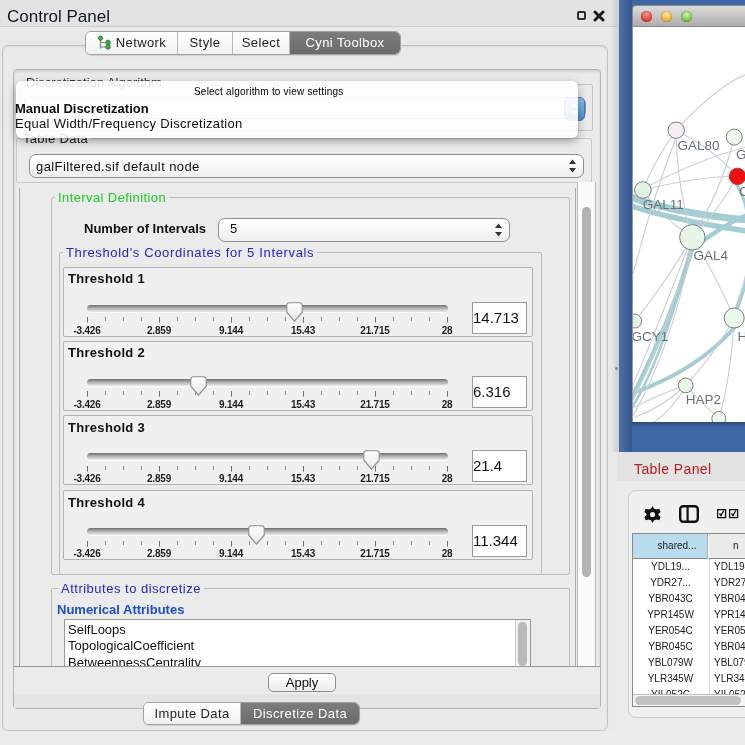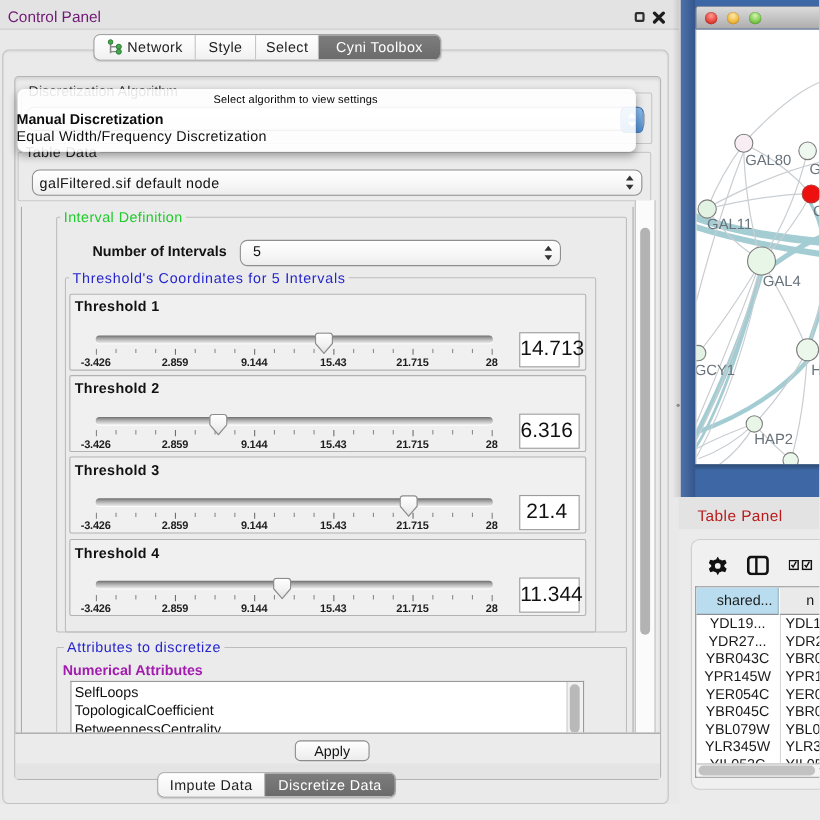--- a/index.html
+++ b/index.html
@@ -7,41 +7,41 @@
 .combo{position:absolute;border:1px solid #8f8f8f;border-radius:7px;
 background:linear-gradient(#ffffff,#f6f6f6 60%,#ededed);box-shadow:inset 0 1px 0 #fff;
 font-size:13px;color:#111}
 .combo .arr{position:absolute;right:6px;top:50%;transform:translateY(-50%);width:9px;height:14px}
 .ftitle{position:absolute;font-size:13px;background:#ebebeb;padding:0 3px;line-height:13px}
 .tbox{position:absolute;left:63px;width:470px;height:70px;border:1px solid #b2b2b2;
 background:#f0f0f0;border-radius:2px}
 .track{position:absolute;left:23px;top:37px;width:361px;height:7px;border-radius:3.5px;
 background:linear-gradient(#6e6e6e,#a2a2a2 35%,#cccccc 70%,#ebebeb);box-shadow:0 1px 0 rgba(255,255,255,.8)}
 .vbox{position:absolute;left:408px;top:34px;width:55px;height:32px;background:#fff;
-border:1px solid #9a9a9a;font-size:19px;color:#111;text-align:center;line-height:30px;padding-right:5px}
+border:1px solid #9a9a9a;font-size:15px;color:#111;text-align:left;line-height:30px;padding-right:5px}
 .seg{position:absolute;display:flex;background:#fff;border:1px solid #a3a3a3;border-radius:6px;
 overflow:hidden;box-shadow:0 1px 1px rgba(0,0,0,0.12)}
 .seg div{font-size:13px;color:#222;text-align:center;line-height:22px;letter-spacing:0.4px;border-right:1px solid #b9b9b9;
 background:linear-gradient(#ffffff,#f1f1f1)}
 .seg div:last-child{border-right:none}
 .seg div.sel{background:linear-gradient(#7d7d7d,#6b6b6b);color:#fff}
 </style></head><body>
 <svg width="0" height="0" style="position:absolute">
     <defs>
 <linearGradient id="thg" x1="0" y1="0" x2="0" y2="1">
 <stop offset="0" stop-color="#ffffff"></stop>
         <stop offset="0.55" stop-color="#f2f2f2"></stop>
         <stop offset="1" stop-color="#e2e2e2"></stop>
 </linearGradient>
     </defs>
   </svg>
 
 <div class="abs" style="left:0;top:0;width:617px;height:731px;background:#e9e9e9"></div>
 <div class="abs" style="left:0;top:0;width:617px;height:27px;background:#e3e3e3;border-bottom:1px solid #cdcdcd"></div>
-<div class="abs" style="left:7px;top:7px;font-size:14px;color:#701a75">Control Panel</div>
+<div class="abs" style="left:7px;top:7px;font-size:17px;color:#0f172a">Control Panel</div>
 
 <div class="abs" style="left:577px;top:10.5px;width:9px;height:9px;border:2px solid #2e2e2e;border-radius:2px"></div>
 <svg class="abs" style="left:593px;top:10px" width="12" height="12">
     <path d="M2 2 L10 10 M10 2 L2 10" stroke="#1d1d1d" stroke-width="3" stroke-linecap="round"></path>
   </svg>
 
 <div class="abs" style="left:2px;top:45px;width:606px;height:686px;border:1px solid #c2c2c2;border-radius:6px;background:#eaeaea;box-shadow:inset 0 1px 2px rgba(0,0,0,0.08)"></div>
 
 <div class="abs" style="left:13px;top:69px;width:588px;height:640px;border:1px solid #b5b5b5;border-radius:4px;background:#ebebeb;box-shadow:inset 0 2px 3px rgba(0,0,0,0.10)"></div>
 
@@ -162,21 +162,21 @@
     <div style="position:absolute;top:57px;left:281px;width:60px;text-align:center;font-size:10px;font-weight:bold;color:#1d1d1d;letter-spacing:-0.2px">21.715</div>
     <div style="position:absolute;top:57px;left:353px;width:60px;text-align:center;font-size:10px;font-weight:bold;color:#1d1d1d;letter-spacing:-0.2px">28</div>
 <svg width="17" height="20" style="position:absolute;left:183.7px;top:34px">
       <path d="M3.5 0.8 H13.5 Q16.2 0.8 16.2 3.5 V10.2 L8.5 19.2 L0.8 10.2 V3.5 Q0.8 0.8 3.5 0.8 Z" fill="url(#thg)" stroke="#8d8d8d" stroke-width="1.1"></path>
     </svg>
 <div class="vbox">11.344</div>
 </div>
 
 <div class="abs" style="left:51px;top:588px;width:519px;height:78px;border:1px solid #bdbdbd;border-top-left-radius:2px;border-top-right-radius:2px;border-bottom:none"></div>
 <div class="ftitle" style="left:58px;top:582px;color:#2525cc;letter-spacing:0.5px">Attributes to discretize</div>
-<div class="abs" style="left:57px;top:602px;font-size:13px;font-weight:bold;color:#a21caf">Numerical Attributes</div>
+<div class="abs" style="left:57px;top:602px;font-size:13px;font-weight:bold;color:#1d4ed8">Numerical Attributes</div>
 <div class="abs" style="left:64px;top:619px;width:467px;height:47px;background:#fff;border:1px solid #999;border-bottom:none;overflow:hidden">
 <div style="position:absolute;left:3px;top:2px;font-size:13px;color:#111;line-height:16.4px">SelfLoops<br>TopologicalCoefficient<br>BetweennessCentrality</div>
 <div style="position:absolute;right:0;top:0;width:15px;height:47px;background:#f1f1f1;border-left:1px solid #ccc"></div>
 <div style="position:absolute;right:3px;top:2px;width:9px;height:44px;background:#b9b9b9;border-radius:4.5px"></div>
 </div>
 
 <div class="abs" style="left:577px;top:182px;width:19px;height:484px;background:#fbfbfb;border-left:1px solid #b9b9b9;border-right:1px solid #b9b9b9"></div>
 <div class="abs" style="left:582px;top:207px;width:9px;height:370px;background:#b3b3b3;border-radius:4.5px"></div>
 
 <div class="abs" style="left:14px;top:666px;width:586px;height:28px;background:#ebebeb;border-top:1px solid #989898"></div>
@@ -268,21 +268,21 @@
     <rect x="1.2" y="1.2" width="17.6" height="15.6" rx="3" fill="none" stroke="#111" stroke-width="2.4"></rect>
     <path d="M8.6 1 V17" stroke="#111" stroke-width="2.2"></path>
   </svg>
 <svg class="abs" style="left:717px;top:509px" width="22" height="10">
     <rect x="0.6" y="0.6" width="8" height="8" fill="none" stroke="#111" stroke-width="1.3"></rect>
     <path d="M2.5 4.5 L4 6.5 L6.8 1.5" stroke="#111" stroke-width="1.3" fill="none"></path>
     <rect x="12.6" y="0.6" width="8" height="8" fill="none" stroke="#111" stroke-width="1.3"></rect>
     <path d="M14.5 4.5 L16 6.5 L18.8 1.5" stroke="#111" stroke-width="1.3" fill="none"></path>
   </svg>
 
-<div class="abs" style="left:632px;top:533px;width:113px;height:174px;background:#fff;border:1px solid #8a8a8a;border-right:none;overflow:hidden;font-size:13px;color:#1a1a1a">
+<div class="abs" style="left:632px;top:533px;width:113px;height:174px;background:#fff;border:1px solid #8a8a8a;border-right:none;overflow:hidden;font-size:10px;color:#1a1a1a">
 <div style="position:absolute;left:0;top:0;width:75px;height:25px;background:#b9ddee;border-right:1px solid #9eb4c0;border-bottom:1px solid #888;text-align:center;text-indent:14px;line-height:24px">shared...</div>
 <div style="position:absolute;left:76px;top:0;width:37px;height:25px;background:#eaeaea;border-bottom:1px solid #888;padding-left:24px;line-height:24px">n</div>
 <div style="position:absolute;left:75.5px;top:25px;width:1px;height:135px;background:#d7d7d7"></div>
 <div style="position:absolute;left:0;top:25px;width:75px;text-align:center;line-height:16px">YDL19...<br>YDR27...<br>YBR043C<br>YPR145W<br>YER054C<br>YBR045C<br>YBL079W<br>YLR345W<br>YIL052C</div>
 <div style="position:absolute;left:81px;top:25px;width:70px;line-height:16px;white-space:nowrap">YDL194W<br>YDR277C<br>YBR043C<br>YPR145W<br>YER054C<br>YBR045C<br>YBL079W<br>YLR345W<br>YIL052C</div>
 <div style="position:absolute;left:0;top:160px;width:113px;height:14px;background:#f4f4f4;border-top:1px solid #bbb"></div>
 <div style="position:absolute;left:2px;top:162px;width:106px;height:9px;background:#c2c2c2;border-radius:4.5px"></div>
 </div>
 
 <div class="abs" style="left:615px;top:367px;width:3px;height:3px;border-radius:50%;background:#8a8a8a"></div>

